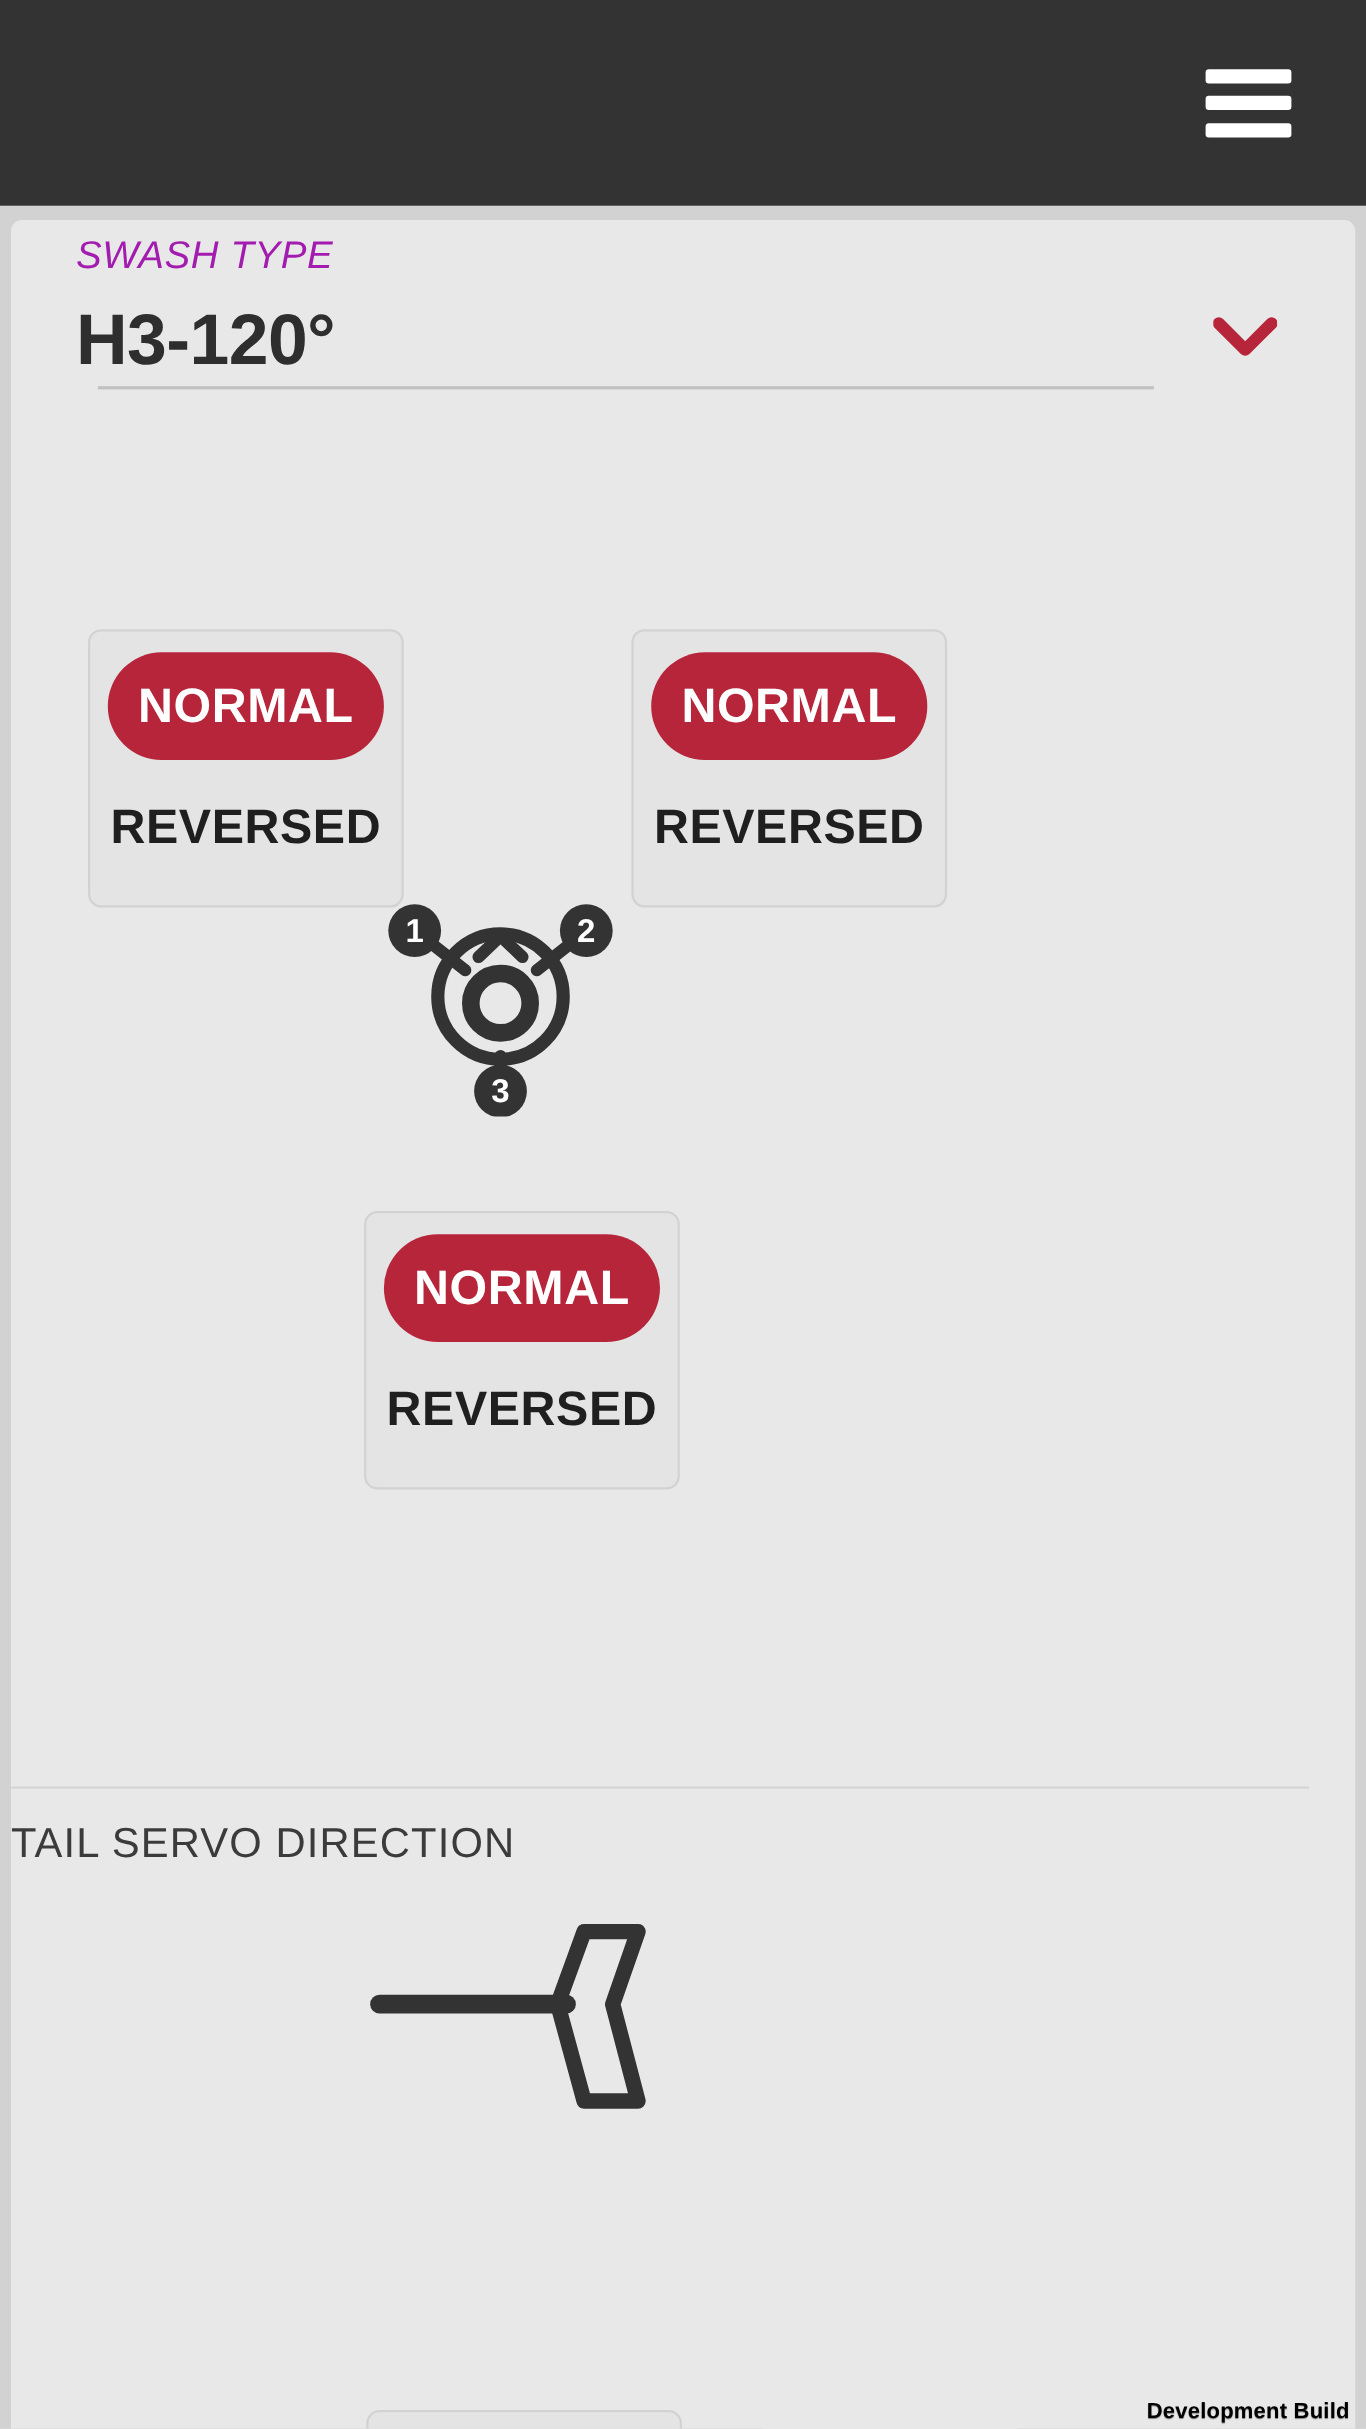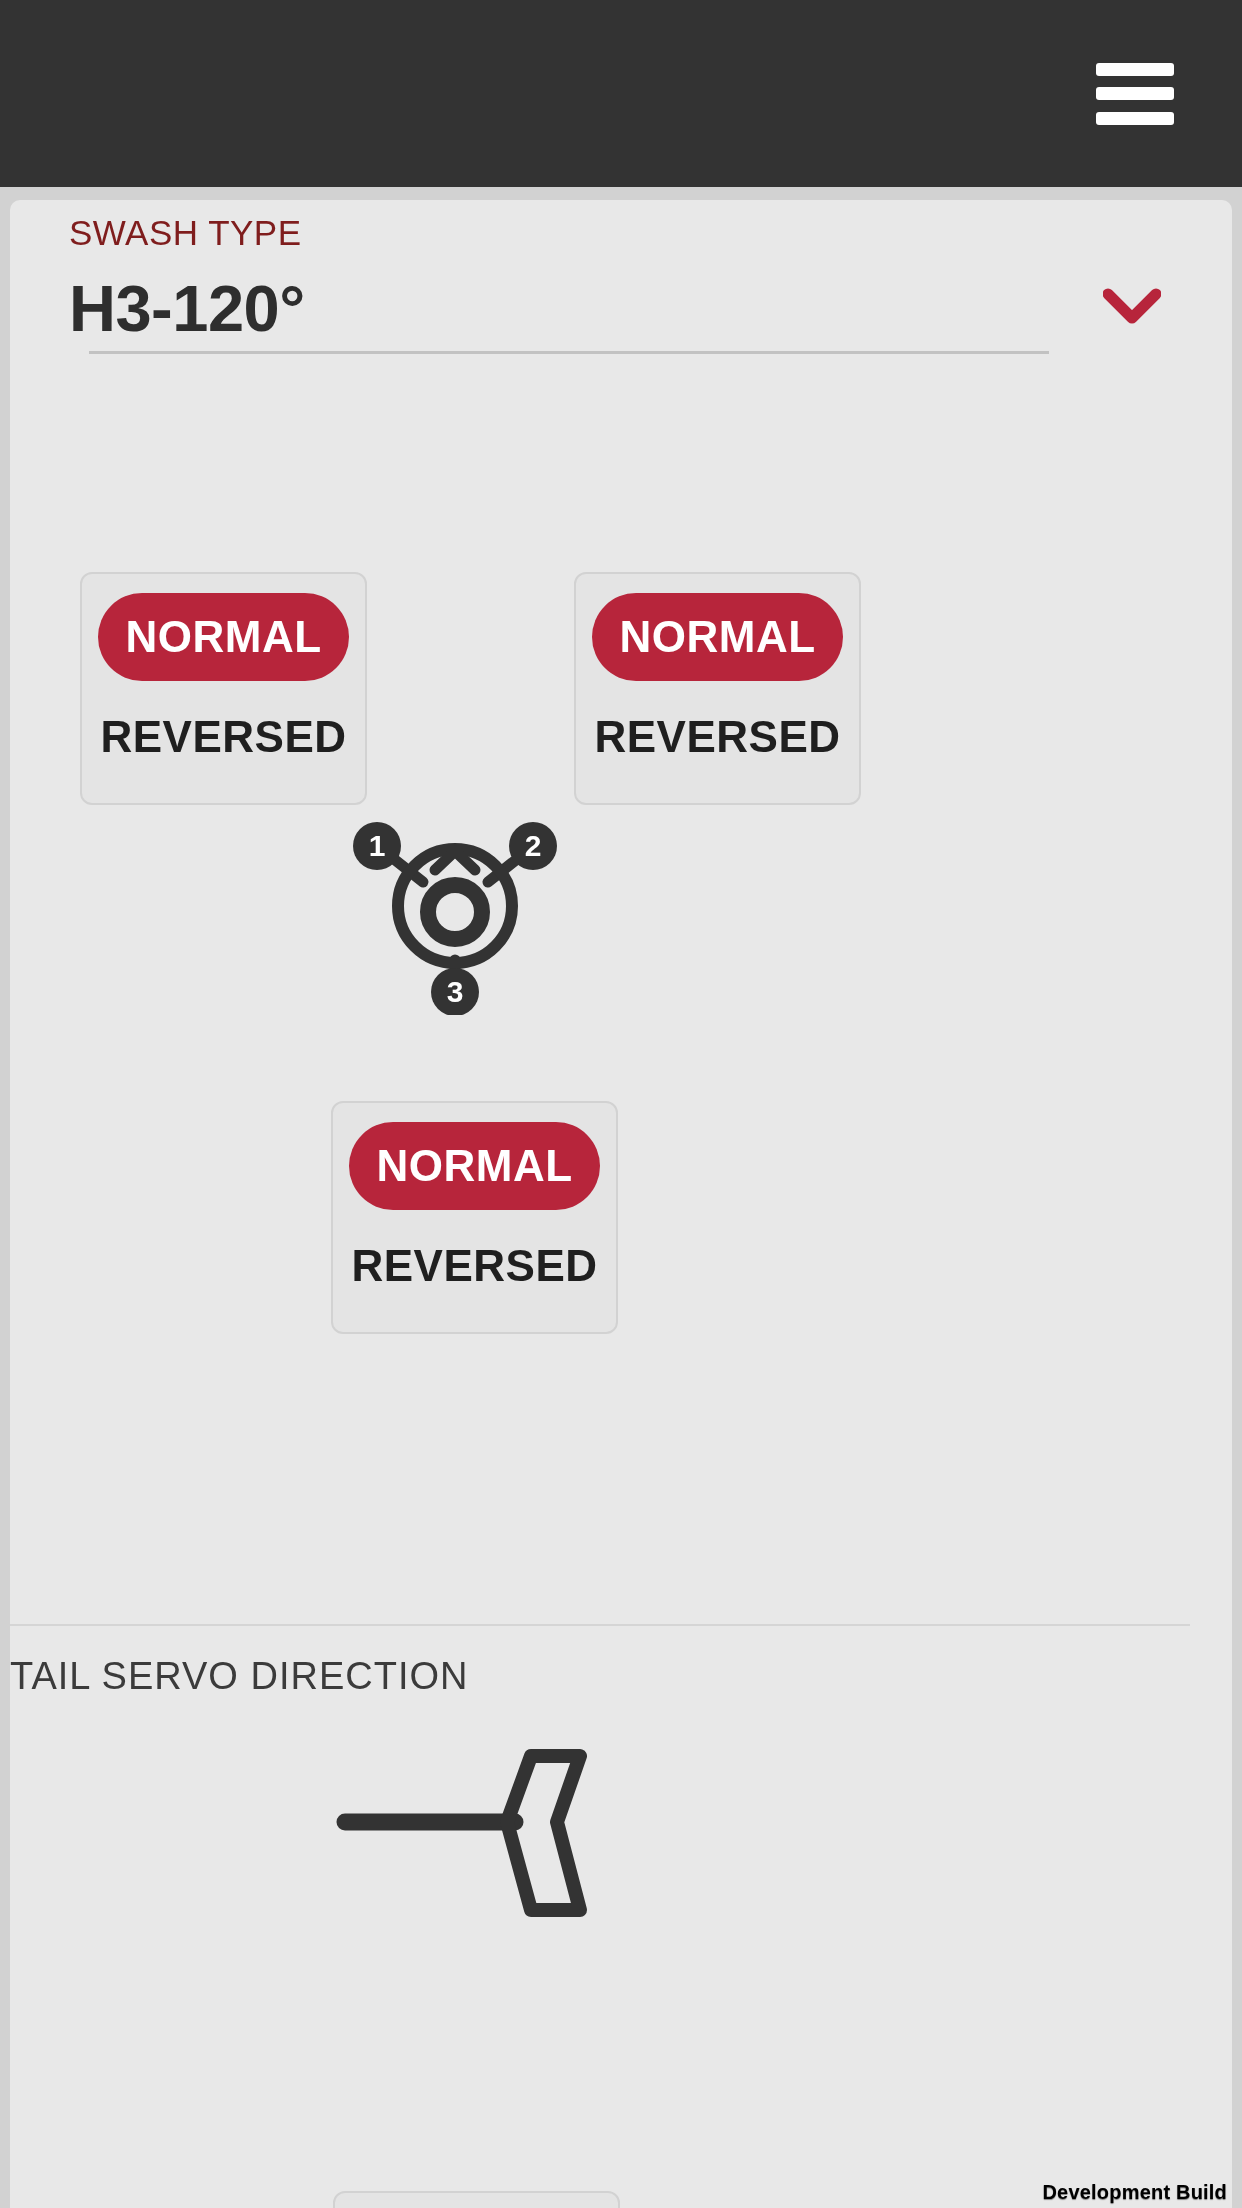--- a/index.html
+++ b/index.html
@@ -68,23 +68,24 @@
 
   
   .swash-type {
     position: absolute;
     left: 0; top: 0;
     width: 100%;
     padding: 12px 52px 0 59px;
   }
   .swash-type-label {
     font-size: 35px;
-    color: #7f1d1d;
+    color: #a21caf;
     letter-spacing: 0.5px;
     line-height: 1.2;
+    font-style: italic;
   }
   .swash-type-row {
     position: relative;
     margin-top: 11px;
     height: 86px;
     display: flex;
     align-items: center;
     cursor: pointer;
   }
   .swash-type-value {
@@ -117,21 +118,21 @@
     border: 2px solid #d2d2d2;
     border-radius: 12px;
     padding: 19px 16px 22px 16px;
     display: flex;
     flex-direction: column;
     align-items: center;
     gap: 12px;
   }
   .toggle-opt {
     width: 100%;
-    height: 88px;
+    height: 98px;
     display: flex;
     align-items: center;
     justify-content: center;
     border-radius: 49px;
     font-size: 44px;
     font-weight: bold;
     letter-spacing: 0.5px;
     color: #1f1f1f;
     cursor: pointer;
     background: transparent;

